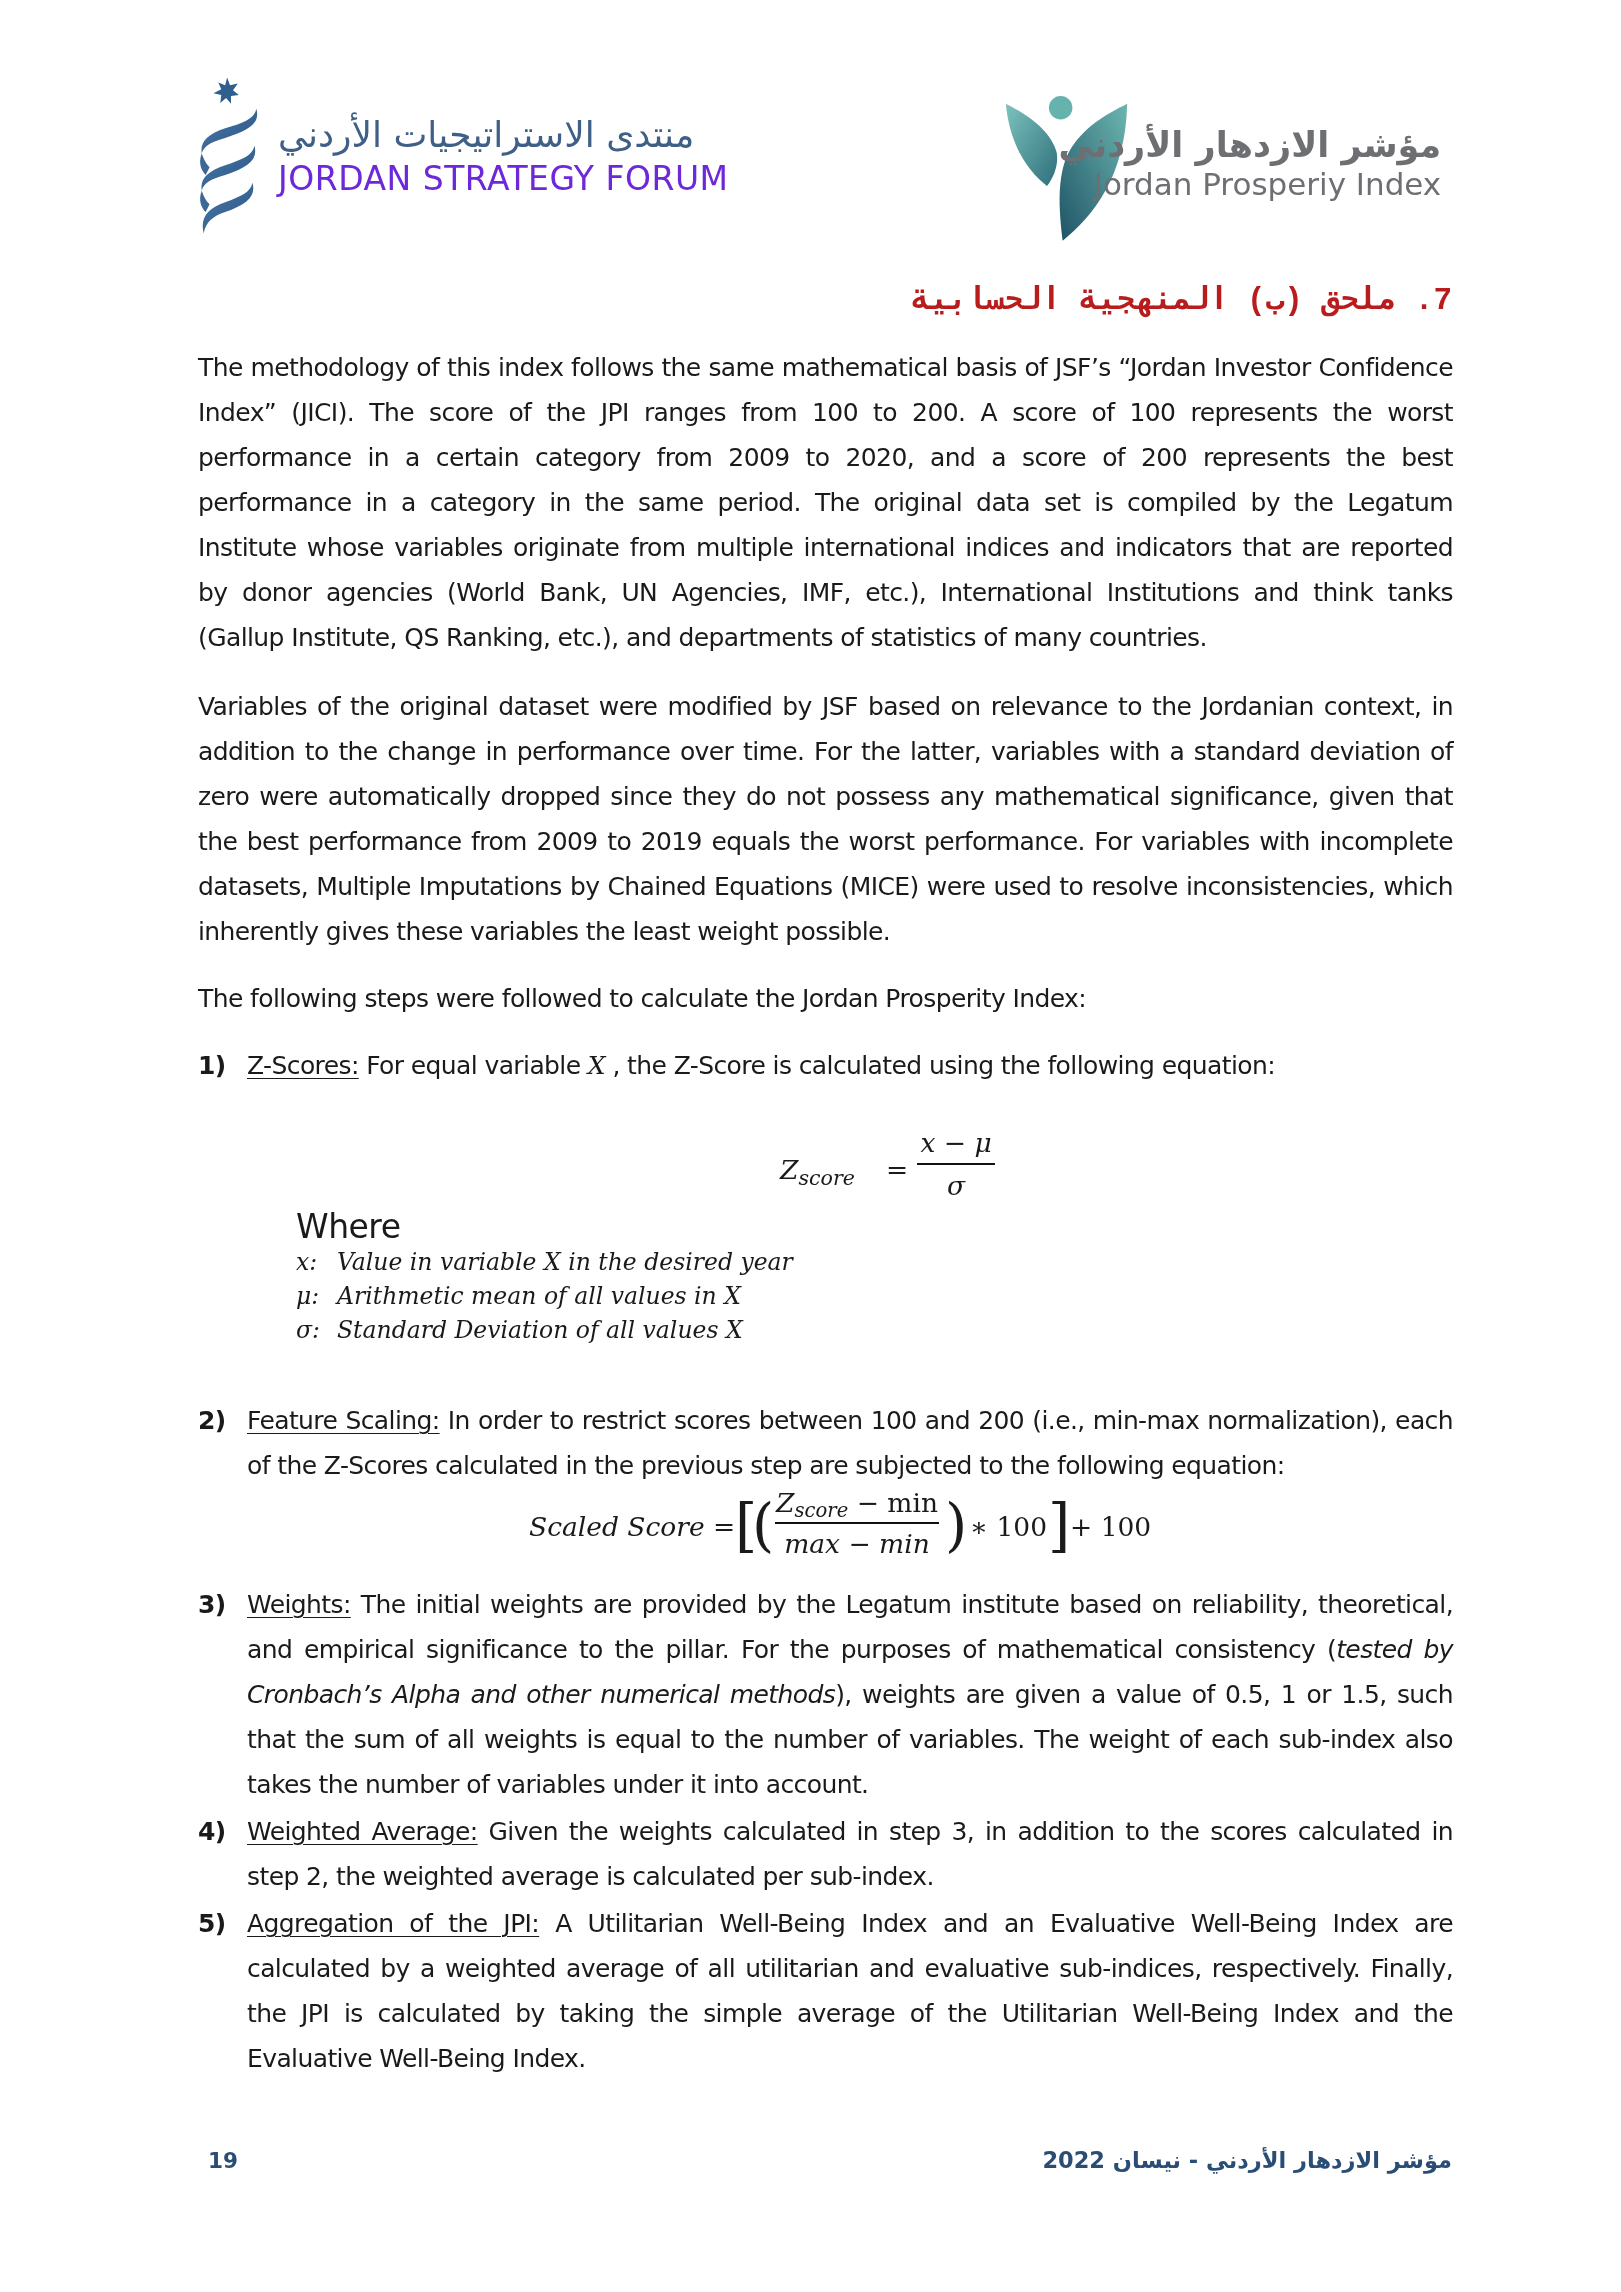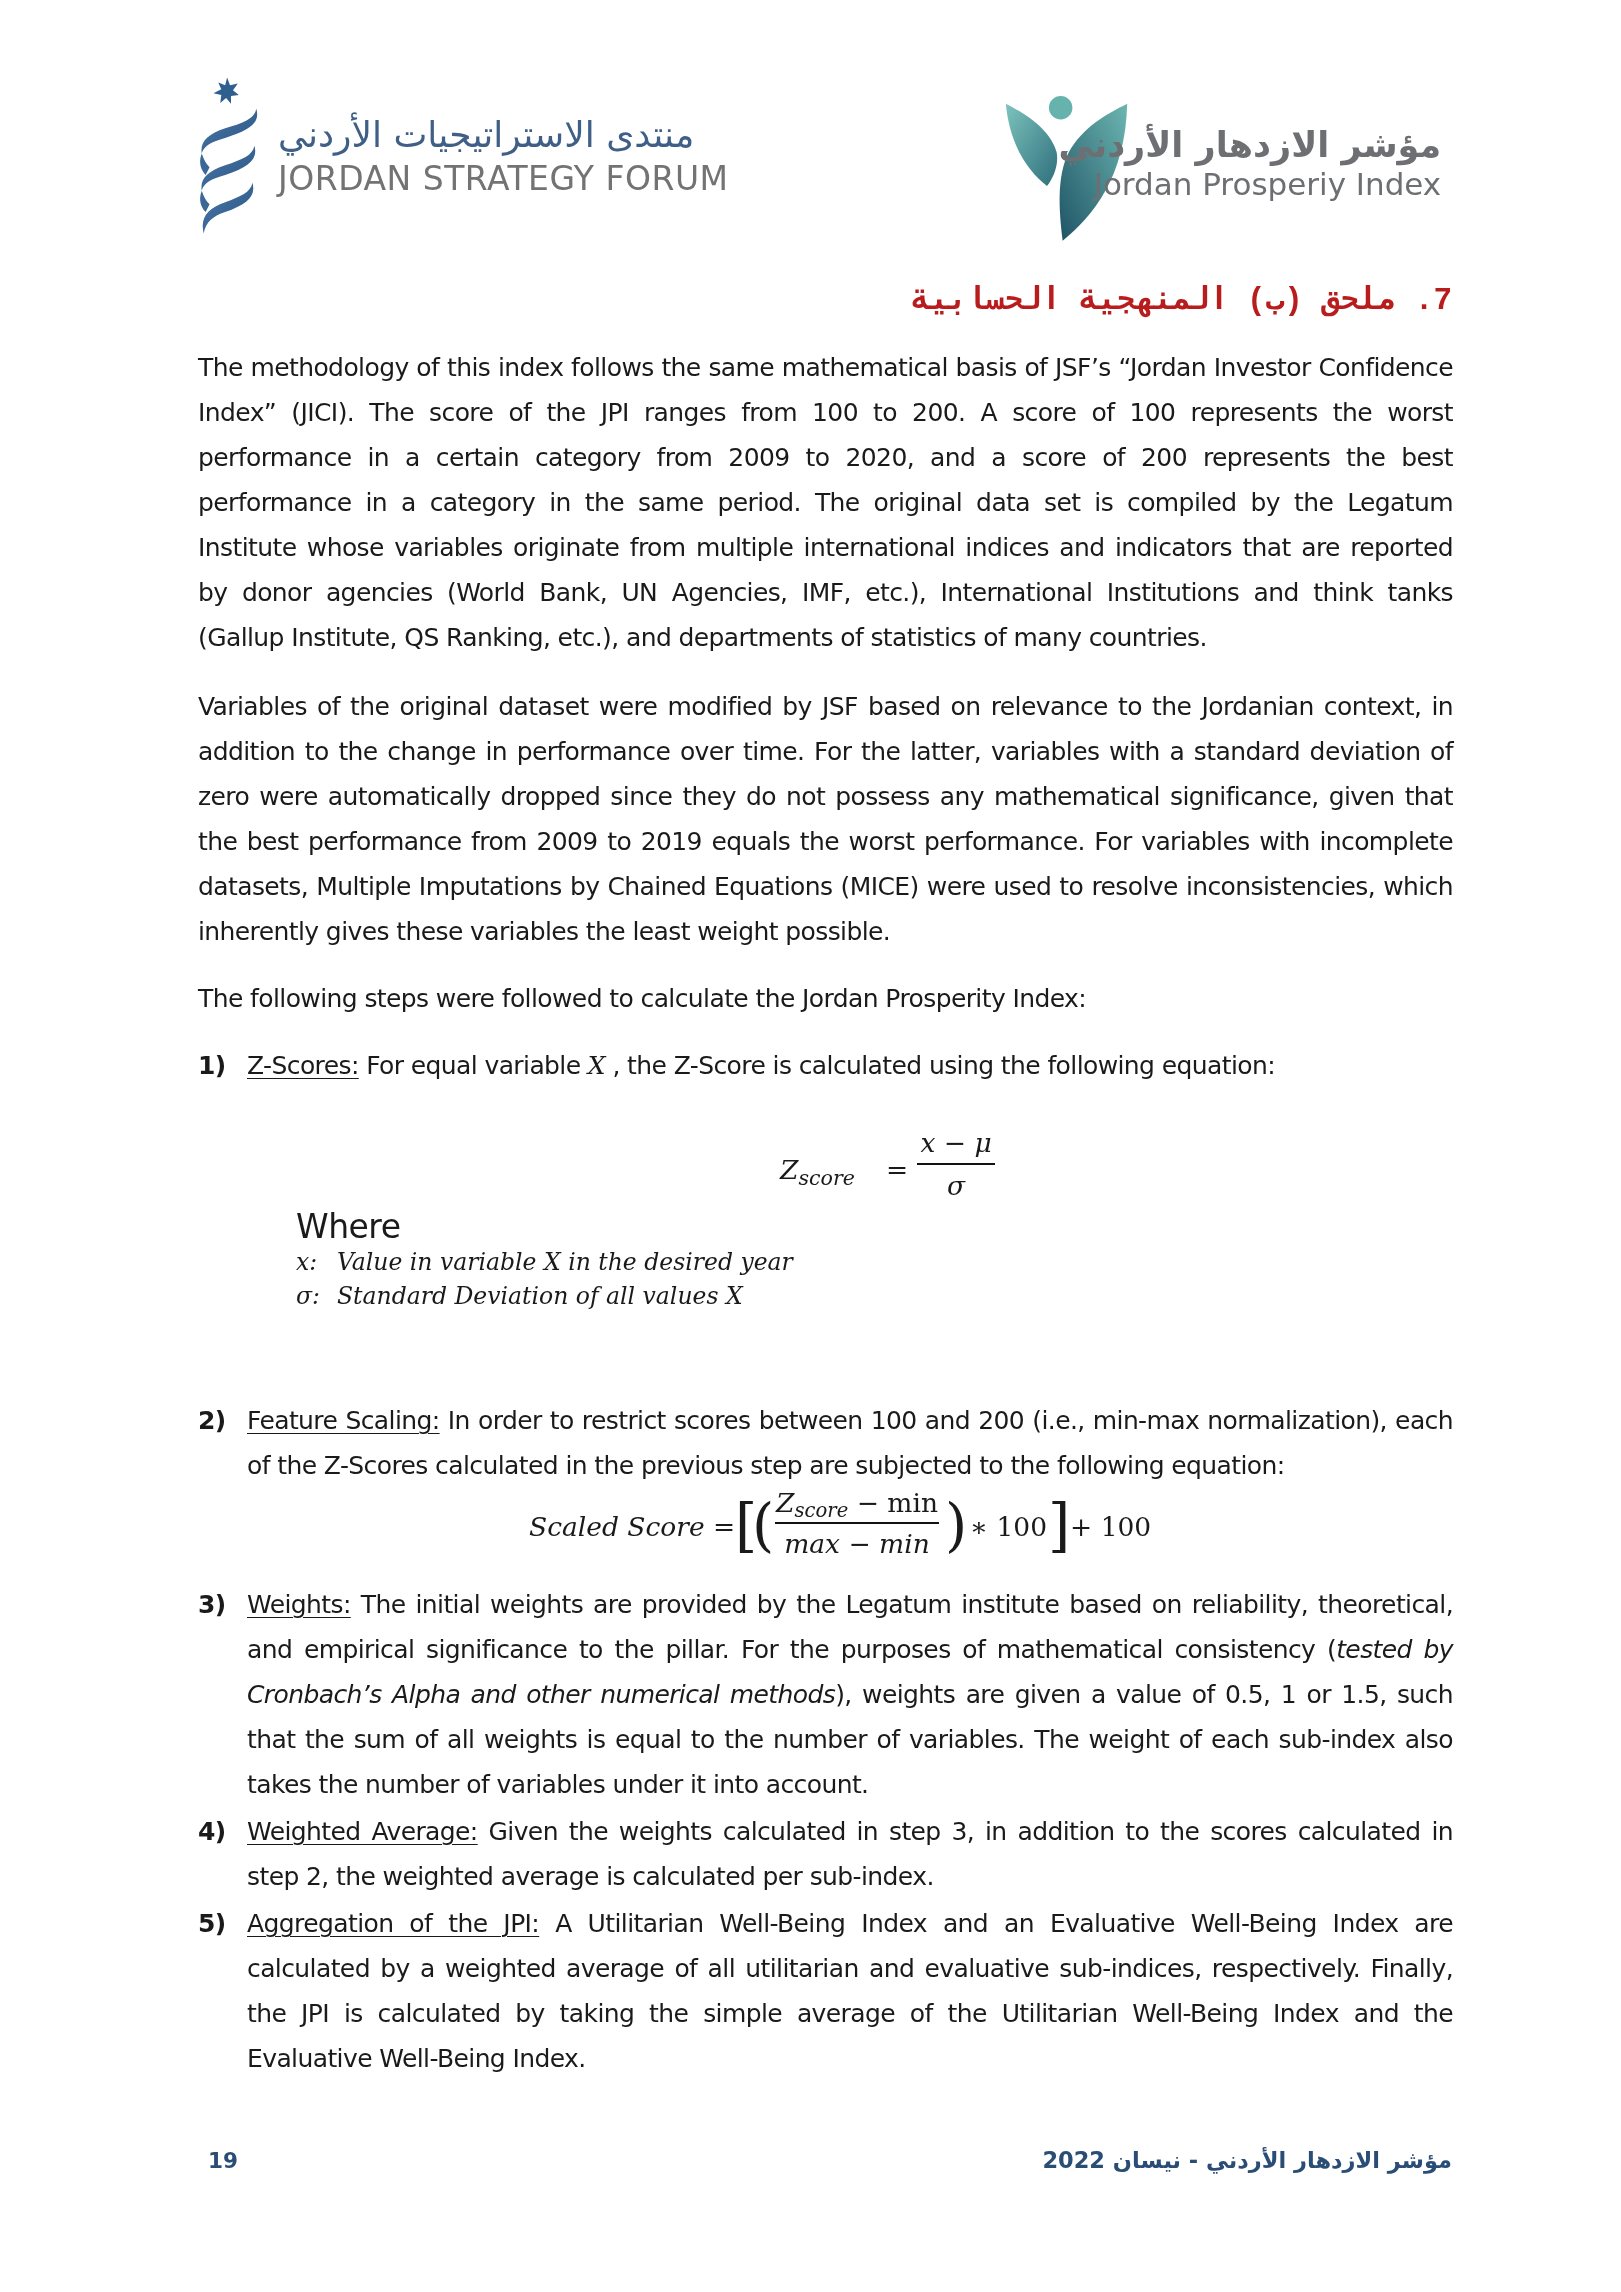--- a/index.html
+++ b/index.html
@@ -7,21 +7,21 @@
     width: 1621px; height: 2293px; position: relative; overflow: hidden;
     font-family: "DejaVu Sans", "Liberation Sans", sans-serif;
     color: #1a1a1a;
   }
   .page { position: absolute; left: 0; top: 0; width: 1621px; height: 2064px; }
 
   
   .logo-jsf { position: absolute; left: 192px; top: 73px; width: 461px; height: 167px; }
   .logo-jsf svg.mark { position: absolute; left: 0; top: 0; }
   .logo-jsf .ar { position: absolute; left: 86px; top: 41px; font-size: 36px; color: #3f5f86; direction: rtl; font-family: "DejaVu Sans", sans-serif; white-space: nowrap; }
-  .logo-jsf .en { position: absolute; left: 86px; top: 86px; font-size: 33px; color: #737373; letter-spacing: 0.5px; font-family: "DejaVu Sans", sans-serif; white-space: nowrap; }
+  .logo-jsf .en { position: absolute; left: 86px; top: 86px; font-size: 33px; color: #6d28d9; letter-spacing: 0.5px; font-family: "DejaVu Sans", sans-serif; white-space: nowrap; }
 
   .logo-jpi { position: absolute; left: 1000px; top: 88px; width: 451px; height: 157px; }
   .logo-jpi svg.mark { position: absolute; left: 0; top: 0; }
   .logo-jpi .ar { position: absolute; right: 9.8px; top: 37px; font-size: 35px; color: #6d6f72; direction: rtl; font-weight: bold; font-family: "DejaVu Sans", sans-serif; white-space: nowrap; }
   .logo-jpi .en { position: absolute; right: 9.8px; top: 78px; font-size: 31px; color: #6d6f72; font-family: "DejaVu Sans", sans-serif; white-space: nowrap; }
 
   
   .section-title {
     position: absolute; right: 169px; top: 280px;
     font-size: 31px; font-weight: bold; color: #b91c1c; direction: rtl;
@@ -152,20 +152,21 @@
     <div class="frac">
       <div class="num">x − μ</div>
       <div class="bar"></div>
       <div class="den">σ</div>
     </div>
   </div>
 
   <div class="where">
     <div class="label">Where</div>
     <div class="def math"><span class="sym">x:</span><span>Value in variable X in the desired year</span></div>
+    <div class="def math"><span class="sym">μ:</span><span>Arithmetic mean of all values in X</span></div>
     <div class="def math"><span class="sym">σ:</span><span>Standard Deviation of all values X</span></div>
   </div>
 
   <div class="step s2">
     <span class="num">2)</span>
     <div class="body">
       <span class="term">Feature Scaling:</span><span> In order to restrict scores between 100 and 200 (i.e., min-max normalization), each of the Z-Scores calculated in the previous step are subjected to the following equation:</span>
     </div>
   </div>
 

